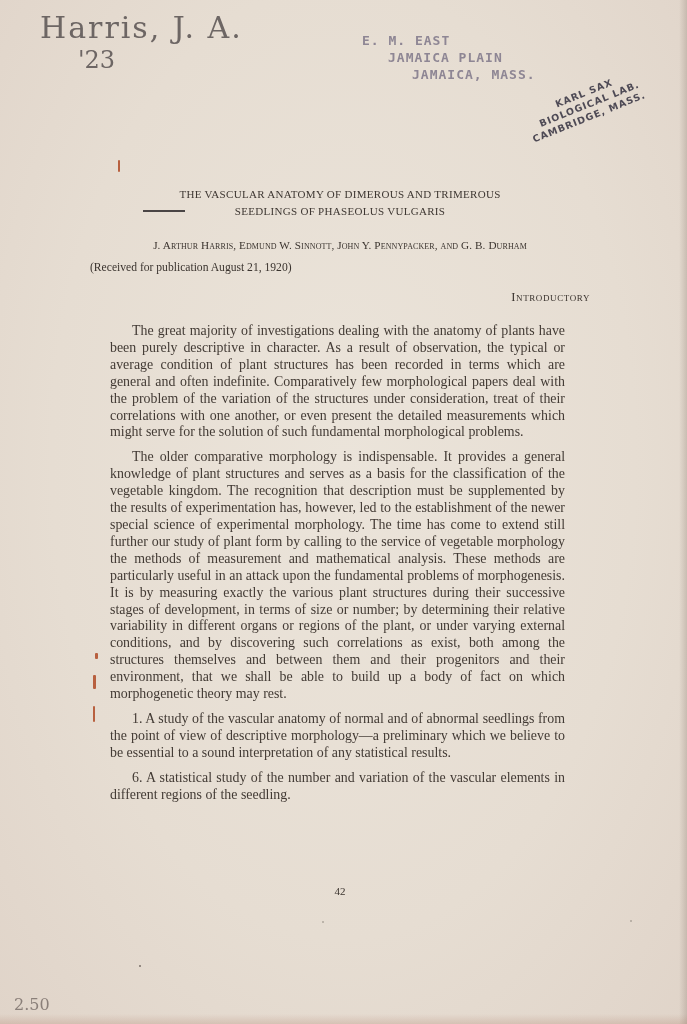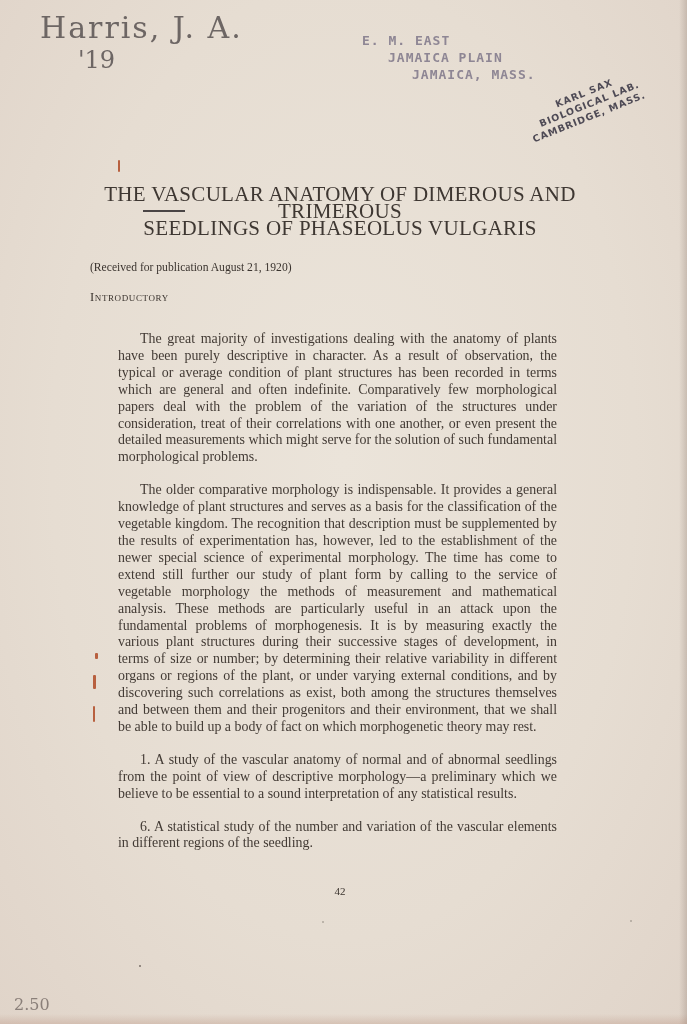--- a/index.html
+++ b/index.html
@@ -51,60 +51,60 @@
     .sc { font-variant: small-caps; }
     .mark {
       position: absolute; background: #b8603f; border-radius: 1px;
     }
     .mark1 { left: 118px; top: 160px; width: 2px; height: 12px; }
     .mark2 { left: 95px; top: 653px; width: 3px; height: 6px; }
     .mark3 { left: 93px; top: 675px; width: 3px; height: 14px; }
     .mark4 { left: 93px; top: 706px; width: 2px; height: 16px; }
     .title {
       position: absolute; left: 90px; width: 500px; top: 186px;
-      text-align: center; font-size: 21px; line-height: 17px; letter-spacing: 0.3px;
+      text-align: center; font-size: 11px; line-height: 17px; letter-spacing: 0.3px;
       color: #3e3732;
     }
     .title-underline {
       position: absolute; left: 143px; top: 210px; width: 42px; height: 1.5px;
       background: #4a4545;
     }
     .authors {
       position: absolute; left: 90px; width: 500px; top: 239px;
       text-align: center; font-size: 11.2px; font-variant: small-caps; letter-spacing: 0.1px;
     }
     .received {
       position: absolute; left: 90px; width: 500px; top: 261px;
       text-align: left; font-size: 11.6px;
     }
     .section-heading {
       position: absolute; left: 90px; width: 500px; top: 290px;
-      text-align: left; font-size: 12.6px; font-variant: small-caps; letter-spacing: 0.6px;
+      text-align: right; font-size: 12.6px; font-variant: small-caps; letter-spacing: 0.6px;
     }
     .body {
       position: absolute; left: 102px; width: 471px; top: 315px;
       font-size: 13.9px; line-height: 16.9px; text-align: justify;
       color: #423a34;
     }
-    .body p { margin: 16px; text-indent: 22px; }
+    .body p { margin: 8px; text-indent: 22px; }
     .page-number {
       position: absolute; left: 90px; width: 500px; top: 885px;
       text-align: center; font-size: 11px;
     }
     .speck { position: absolute; width: 2px; height: 2px; border-radius: 50%; background: #7a6f69; }
   </style>
 </head>
 <body>
 
 <div class="page">
   <div class="edge-right"></div>
   <div class="edge-bottom"></div>
 
   <div class="handwriting hw-name">Harris, J. A.</div>
-  <div class="handwriting hw-year">'19</div>
+  <div class="handwriting hw-year">'23</div>
   <div class="handwriting hw-price">2.50</div>
 
   <div class="stamp-east">
     <div>E. M. EAST</div>
     <div>JAMAICA PLAIN</div>
     <div>JAMAICA, MASS.</div>
   </div>
 
   <div class="stamp-sax">
     <div>KARL SAX</div>
@@ -117,20 +117,21 @@
   <div class="mark mark2"></div>
   <div class="mark mark3"></div>
   <div class="mark mark4"></div>
 
   <div class="title">
     <div>THE VASCULAR ANATOMY OF DIMEROUS AND TRIMEROUS</div>
     <div>SEEDLINGS OF PHASEOLUS VULGARIS</div>
   </div>
   <div class="title-underline"></div>
 
+  <div class="authors">J. Arthur Harris, Edmund W. Sinnott, John Y. Pennypacker, and G. B. Durham</div>
   <div class="received">(Received for publication August 21, 1920)</div>
   <div class="section-heading">Introductory</div>
 
   <div class="body">
     <p>The great majority of investigations dealing with the anatomy of plants have been purely descriptive in character.  As a result of observation, the typical or average condition of plant structures has been recorded in terms which are general and often indefinite.  Comparatively few morphological papers deal with the problem of the variation of the structures under consideration, treat of their correlations with one another, or even present the detailed measurements which might serve for the solution of such fundamental morphological problems.</p>
     <p>The older comparative morphology is indispensable.  It provides a general knowledge of plant structures and serves as a basis for the classification of the vegetable kingdom.  The recognition that description must be supplemented by the results of experimentation has, however, led to the establishment of the newer special science of experimental morphology. The time has come to extend still further our study of plant form by calling to the service of vegetable morphology the methods of measurement and mathematical analysis.  These methods are particularly useful in an attack upon the fundamental problems of morphogenesis.  It is by measuring exactly the various plant structures during their successive stages of development, in terms of size or number; by determining their relative variability in different organs or regions of the plant, or under varying external conditions, and by discovering such correlations as exist, both among the structures themselves and between them and their progenitors and their environment, that we shall be able to build up a body of fact on which morphogenetic theory may rest.</p>
     <p>1. A study of the vascular anatomy of normal and of abnormal seedlings from the point of view of descriptive morphology—a preliminary which we believe to be essential to a sound interpretation of any statistical results.</p>
     <p>6. A statistical study of the number and variation of the vascular elements in different regions of the seedling.</p>
   </div>
 

